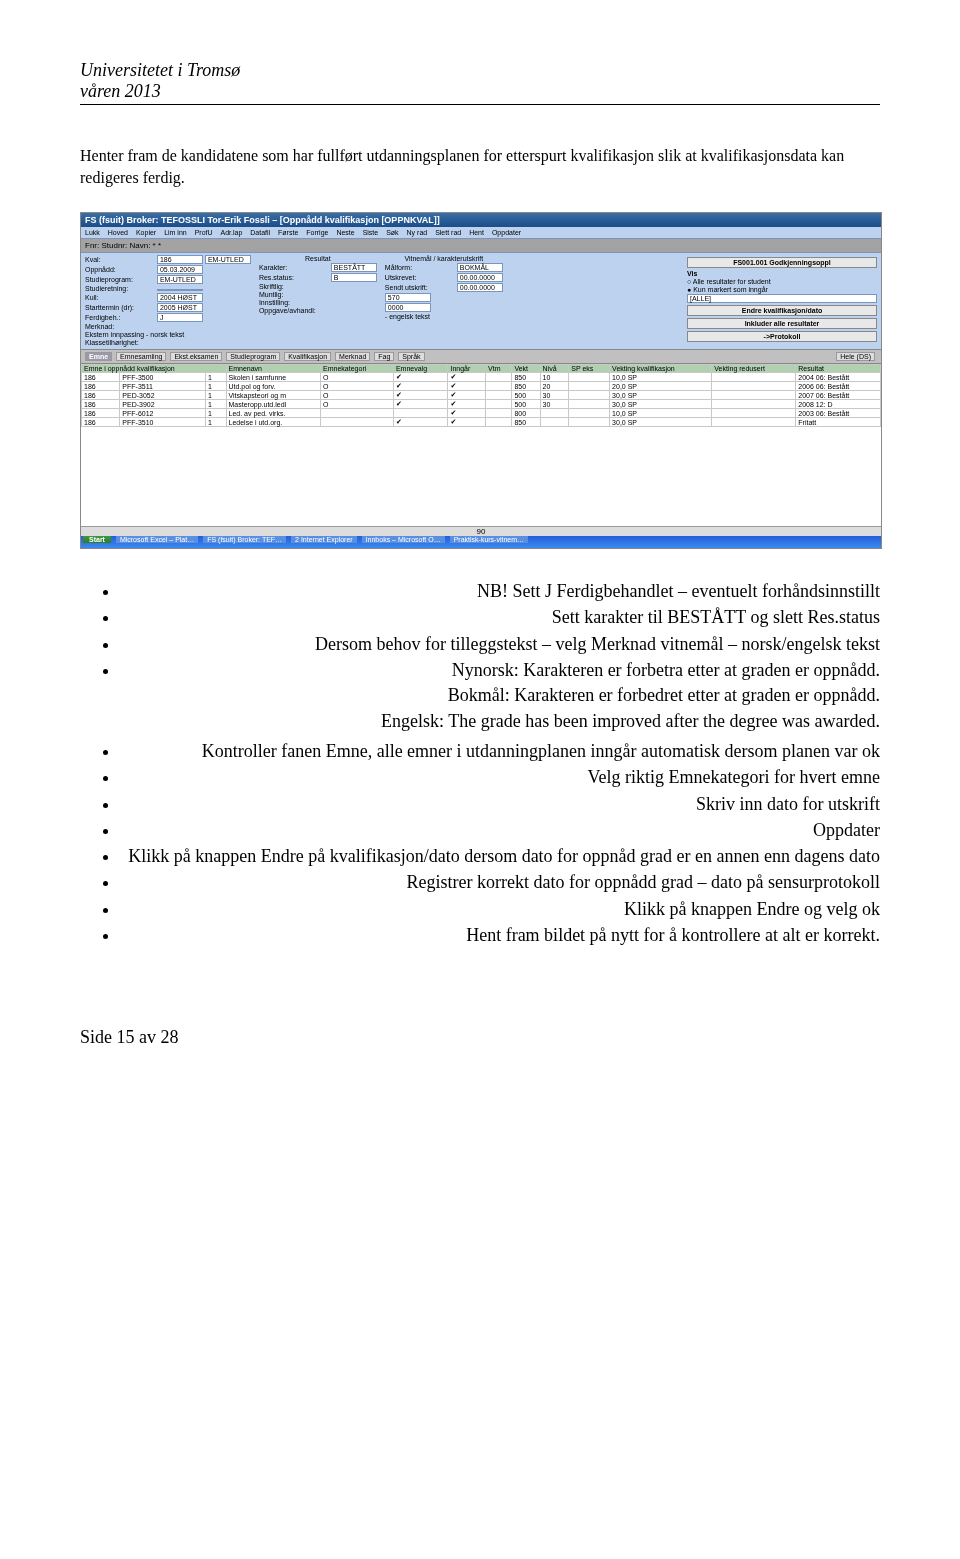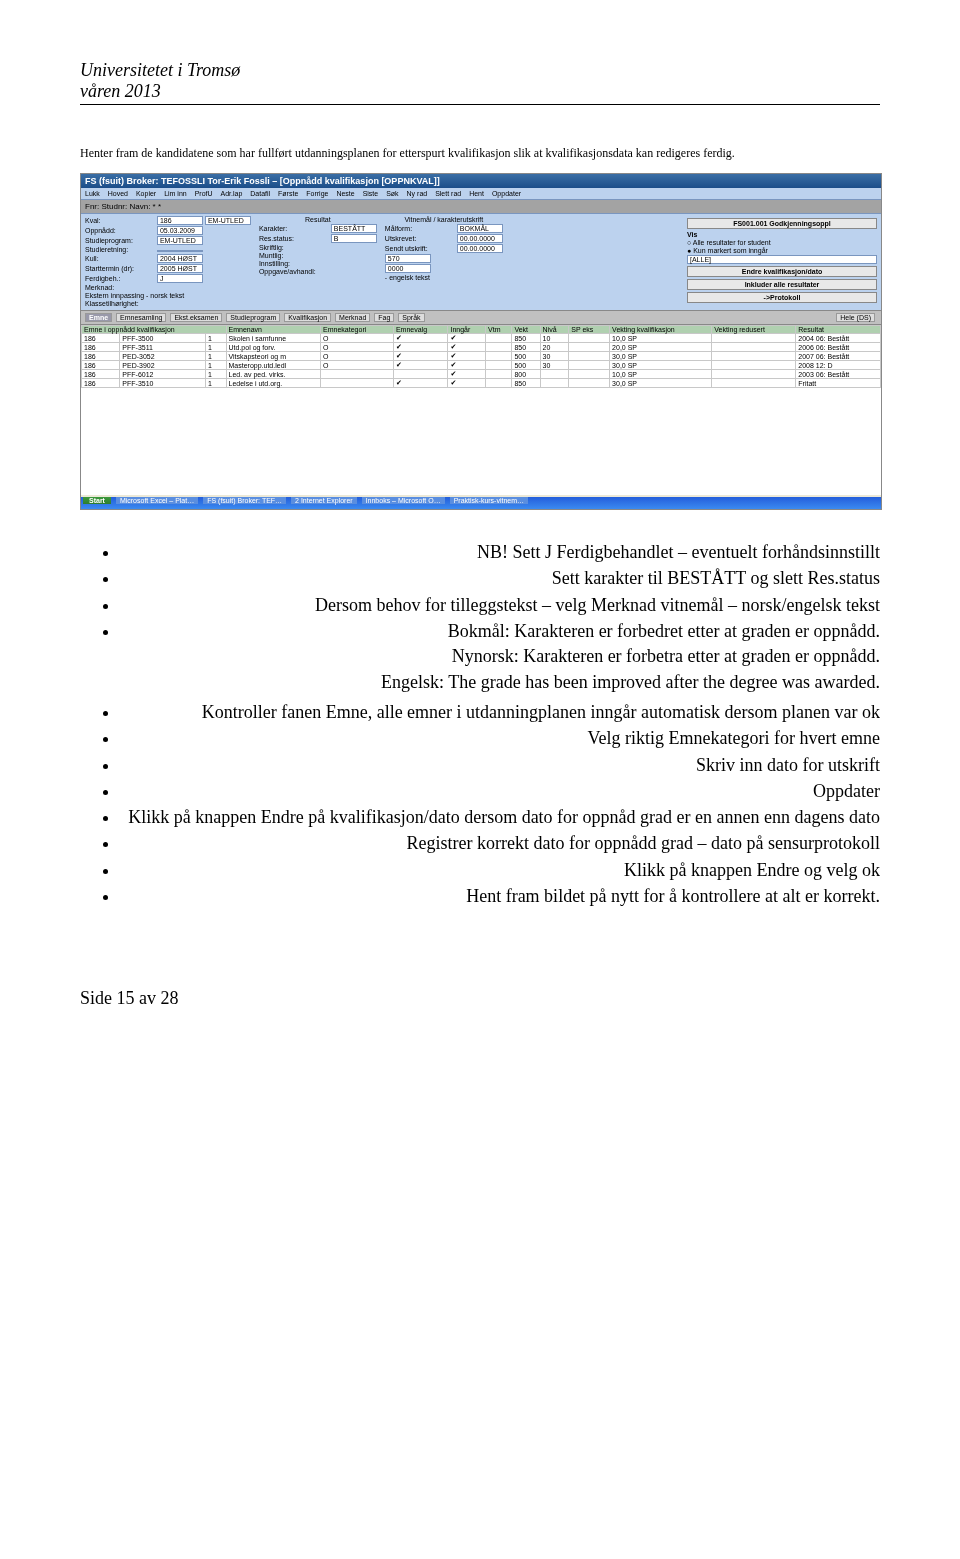--- a/index.html
+++ b/index.html
@@ -17,23 +17,23 @@
     display: flex;
     justify-content: space-between;
     font-style: italic;
     font-size: 18px;
     border-bottom: 1px solid #000;
     padding-bottom: 2px;
     margin-bottom: 40px;
     flex-direction: column;
   }
   .intro {
-    font-size: 12px;
+    font-size: 16px;
     line-height: 1.35;
-    margin-bottom: 12px;
+    margin-bottom: 24px;
   }
   
   .shot {
     width: 800px;
     height: 335px;
     border: 1px solid #888;
     font-family: Tahoma, Arial, sans-serif;
     font-size: 8px;
     background: #ece9d8;
     position: relative;
@@ -366,38 +366,39 @@
                 <td></td>
                 <td>30,0 SP</td>
                 <td></td>
                 <td>Fritatt</td>
               </tr>
             </tbody>
         </table>
       </div>
     </div>
 
+    <div class="footer90">90</div>
     <div class="taskbar">
       <span class="start">Start</span>
       <span class="task">Microsoft Excel – Plat…</span>
       <span class="task">FS (fsuit) Broker: TEF…</span>
       <span class="task">2 Internet Explorer</span>
       <span class="task">Innboks – Microsoft O…</span>
       <span class="task">Praktisk-kurs-vitnem…</span>
     </div>
   </div>
 
   <ul class="main">
     <li>NB! Sett J Ferdigbehandlet – eventuelt forhåndsinnstillt</li>
     <li>Sett karakter til BESTÅTT og slett Res.status</li>
     <li>Dersom behov for tilleggstekst – velg Merknad vitnemål – norsk/engelsk tekst</li>
     <li>
       <ul class="sub">
+        <li>Nynorsk: Karakteren er forbetra etter at graden er oppnådd.</li>
         <li>Bokmål: Karakteren er forbedret etter at graden er oppnådd.</li>
-        <li>Nynorsk: Karakteren er forbetra etter at graden er oppnådd.</li>
         <li>Engelsk: The grade has been improved after the degree was awarded.</li>
       </ul>
     </li>
     <li>Kontroller fanen Emne, alle emner i utdanningplanen inngår automatisk dersom planen var ok</li>
     <li>Velg riktig Emnekategori for hvert emne</li>
     <li>Skriv inn dato for utskrift</li>
     <li>Oppdater</li>
     <li>Klikk på knappen Endre på kvalifikasjon/dato dersom dato for oppnåd grad er en annen enn dagens dato</li>
     <li>Registrer korrekt dato for oppnådd grad – dato på sensurprotokoll</li>
     <li>Klikk på knappen Endre og velg ok</li>

